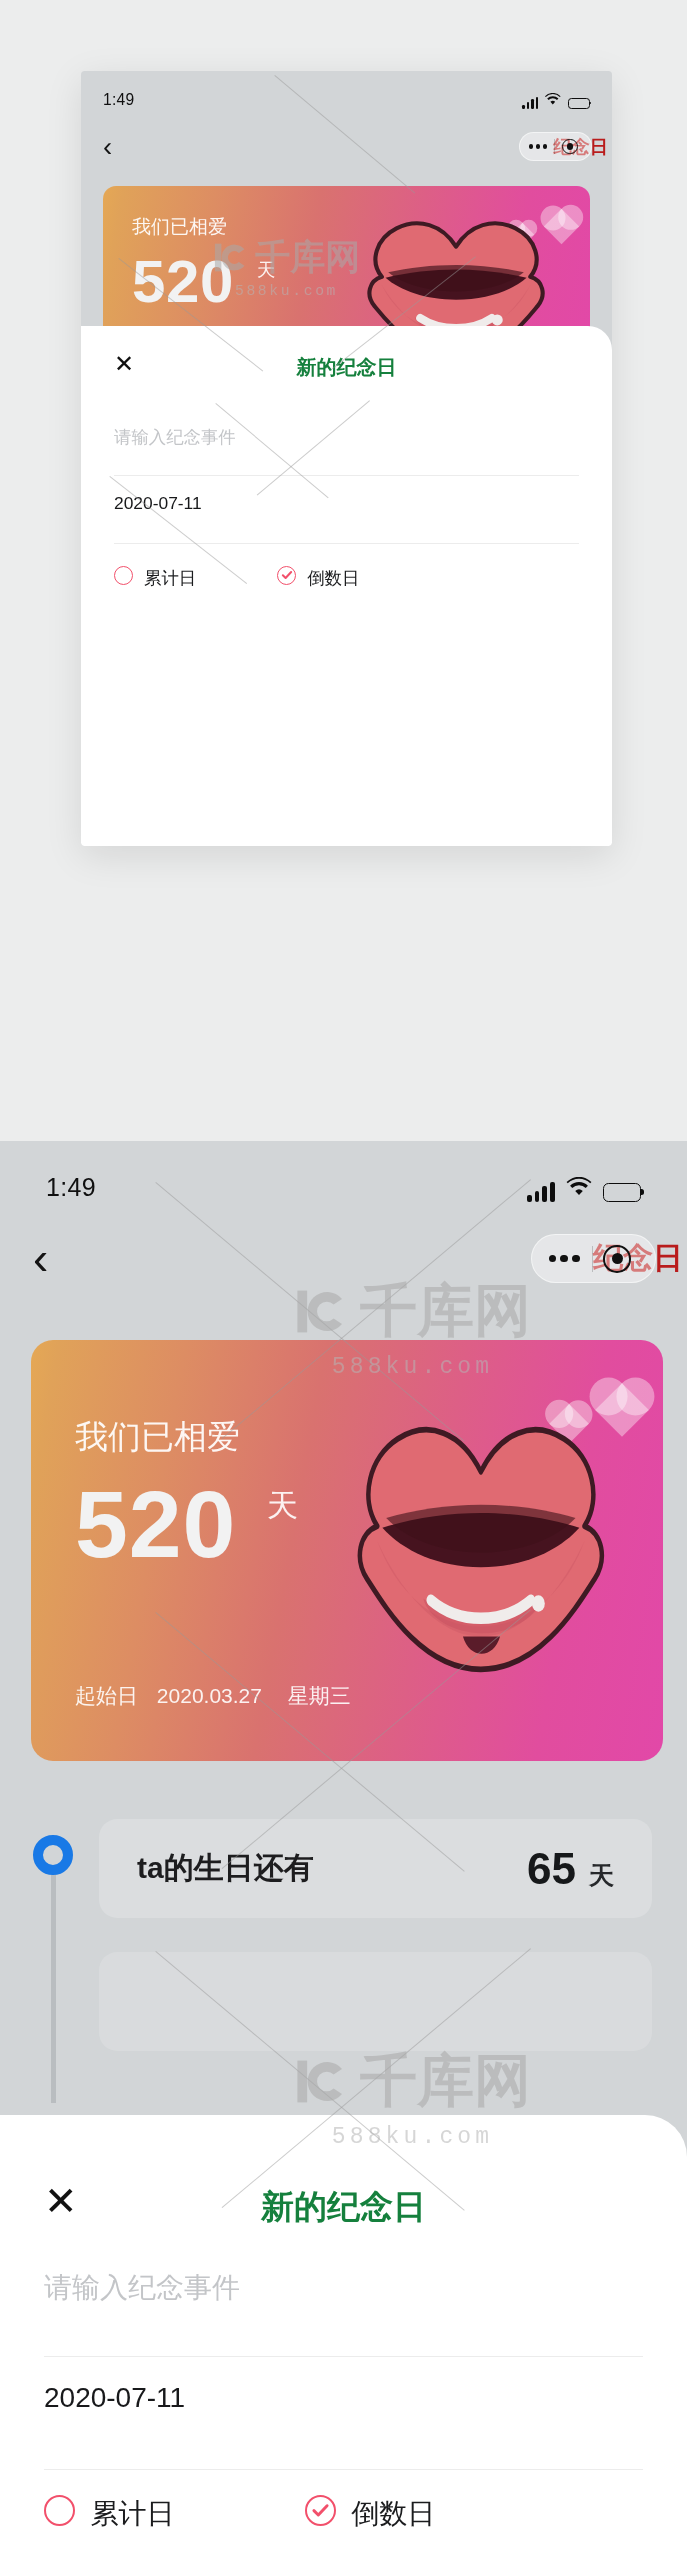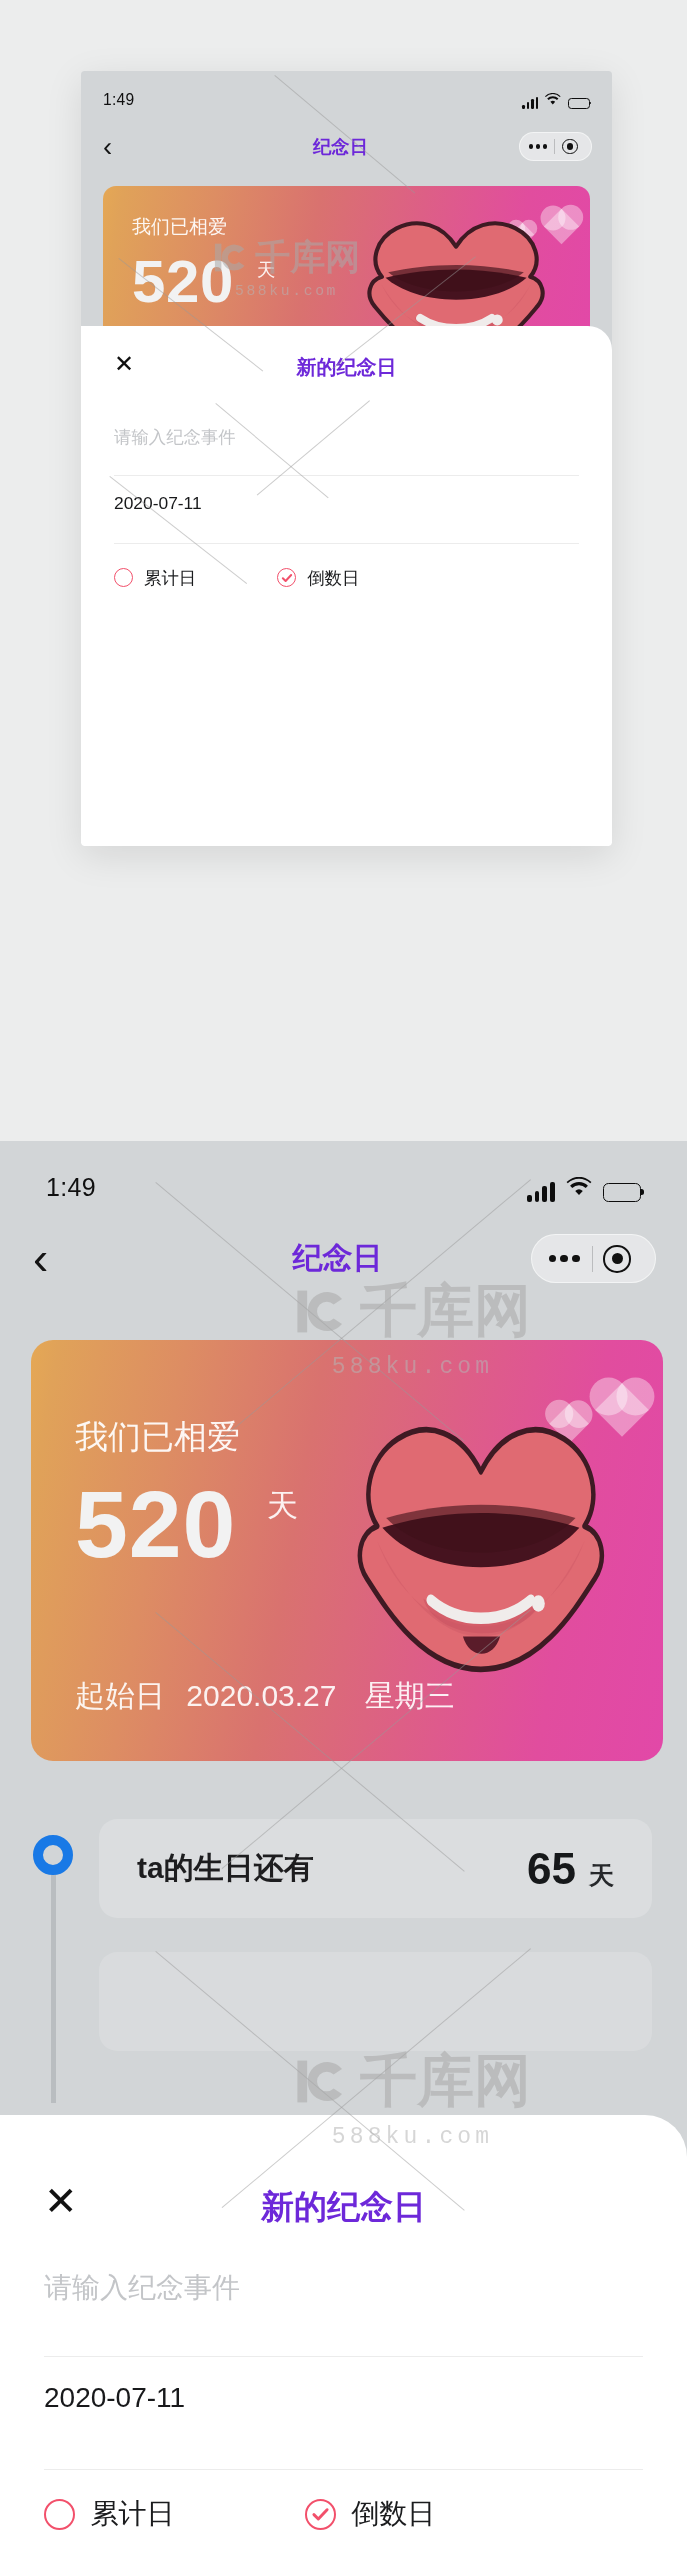--- a/index.html
+++ b/index.html
@@ -21,22 +21,22 @@
   .bars i{display:block;background:#0d0d0d;border-radius:.08em;}
   .wifi{position:relative;display:inline-block;}
   .batt{border:0.9px solid #0d0d0d;border-radius:.22em;position:relative;
     box-sizing:border-box;padding:.08em;}
   .batt .fill{background:#0d0d0d;width:100%;height:100%;border-radius:.1em;}
   .batt:after{content:"";position:absolute;right:-.16em;top:35%;height:30%;
     width:.12em;background:#0d0d0d;border-radius:0 .1em .1em 0;}
 
   .navbar{position:absolute;left:0;right:0;display:flex;align-items:center;}
   .nav-back{color:#141414;font-weight:300;line-height:1;}
-  .nav-title{position:absolute;left:0;right:12px;text-align:center;
-    font-weight:bold;color:#6d28d9;}
+  .nav-title{position:absolute;left:0;right:4px;text-align:right;
+    font-weight:bold;color:#b91c1c;}
   .capsule{position:absolute;display:flex;align-items:center;
     background:rgba(255,255,255,.42);border:0.9px solid rgba(255,255,255,.55);
     box-sizing:border-box;}
   .dots{display:flex;align-items:center;}
   .dots i{display:block;background:#111;border-radius:50%;}
   .cap-div{background:rgba(0,0,0,.18);}
   .target{border:.115em solid #111;border-radius:50%;display:flex;
     align-items:center;justify-content:center;box-sizing:border-box;}
   .target i{display:block;background:#111;border-radius:50%;}
 
@@ -63,27 +63,27 @@
   .row-num{color:#16181a;font-weight:bold;}
   .row-unit{color:#26282b;font-weight:bold;}
   .timeline{position:absolute;background:#b9bdc0;}
   .bullet{position:absolute;border-radius:50%;box-sizing:border-box;
     border-style:solid;border-color:#1979e6;background:transparent;}
 
   
   .sheet{position:absolute;background:#fff;box-sizing:border-box;}
   .sheet-close{position:absolute;color:#111;line-height:1;font-weight:300;}
   .sheet-title{position:absolute;left:0;right:0;text-align:center;
-    font-weight:bold;color:#6d28d9;}
+    font-weight:bold;color:#15803d;}
   .field{position:absolute;box-sizing:border-box;border-bottom:0.9px solid #ececec;
     display:flex;align-items:flex-start;}
   .ph{color:#c3c5c8;}
   .val{color:#18191b;}
   .radios{position:absolute;display:flex;align-items:center;}
-  .radio{display:flex;align-items:center;}
+  .radio{display:flex;}
   .rb{border-radius:50%;box-sizing:border-box;border-style:solid;
     border-color:#f2506b;display:flex;align-items:center;justify-content:center;}
   .rb svg{display:block;}
   .rlabel{color:#1b1c1e;}
 
   
   .wm{position:absolute;display:flex;flex-direction:column;align-items:center;
     pointer-events:none;opacity:.55;}
   .wm-top{display:flex;align-items:center;color:#a9a9a9;font-weight:bold;}
   .wm-sub{color:#b5b5b5;letter-spacing:.18em;font-family:"Liberation Mono","DejaVu Sans Mono",monospace;}
@@ -230,21 +230,21 @@
         <span class="target" style="width:27.5px;height:27.5px;margin-left:11px;border-width:2.7px;">
           <i style="width:11px;height:11px;"></i>
         </span>
       </div>
     </div>
 
     <div class="lovecard" style="left:31px;top:199px;width:632px;height:421px;border-radius:22px;">
       <div class="lc-sub" style="left:44px;top:75px;font-size:33px;">我们已相爱</div>
       <div class="lc-big" style="left:44px;top:137px;font-size:95px;">520</div>
       <div class="lc-unit" style="left:236px;top:145px;font-size:31px;">天</div>
-      <div class="lc-foot" style="left:44px;bottom:44px;font-size:30px;">
+      <div class="lc-foot" style="left:44px;bottom:51px;font-size:21px;">
         <span>起始日</span>
         <span style="margin-left:13px;">2020.03.27</span>
         <span style="margin-left:20px;">星期三</span>
       </div>
       <div class="heart" style="right:22px;top:51px;width:38px;height:38px;"></div>
       <div class="heart" style="right:81px;top:70px;width:27.5px;height:27.5px;"></div>
       <div class="lips" style="right:44px;top:66px;width:275px;height:293px;">
         <svg viewBox="0 0 215 178" width="275" height="293" preserveAspectRatio="none">
           <path d="M107 40C92 16 66 8 42 20 20 31 12 56 26 73c-14 4-18 20-8 32 14 17 43 55 89 55s75-38 89-55c10-12 6-28-8-32 14-17 6-42-16-53-24-12-50-4-65 20z" fill="#e06a72" stroke="#3e1a23" stroke-width="3.5" stroke-linejoin="round"></path>
           <path d="M30 74c24-6 52-9 77-9s53 3 77 9c-16 14-44 24-77 24S46 88 30 74z" fill="#46131f"></path>

